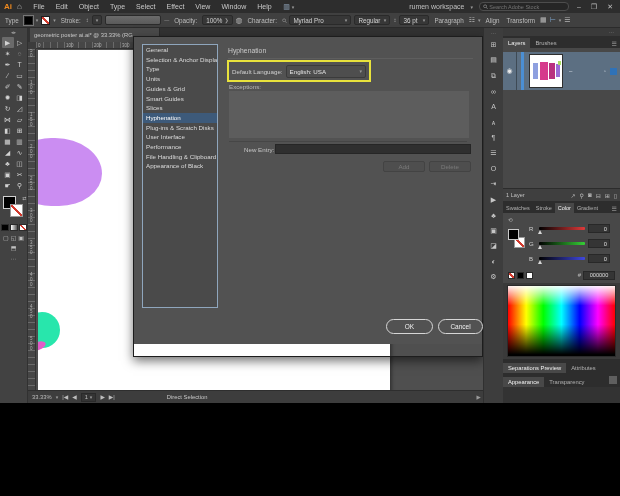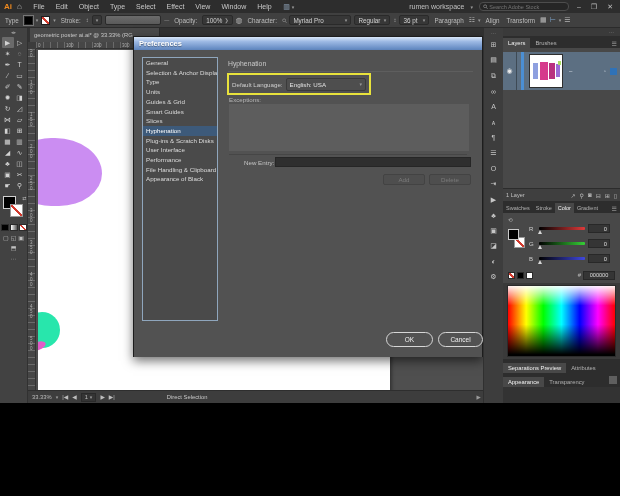--- a/index.html
+++ b/index.html
@@ -397,21 +397,20 @@
       <span>▶|</span>
       <span class="sb-tool">Direct Selection</span>
       <span class="sb-arrows">
         <span>▶</span>
         <span>◀</span>
       </span>
     </div>
   </div>
 
   <div class="dialog">
-    <div class="dlg-title">Preferences</div>
     <div class="dlg-body">
       <div class="prefs-list">
 
       <div class="pref-item">General</div>
           <div class="pref-item">Selection &amp; Anchor Display</div>
           <div class="pref-item">Type</div>
           <div class="pref-item">Units</div>
           <div class="pref-item">Guides &amp; Grid</div>
           <div class="pref-item">Smart Guides</div>
           <div class="pref-item">Slices</div>

